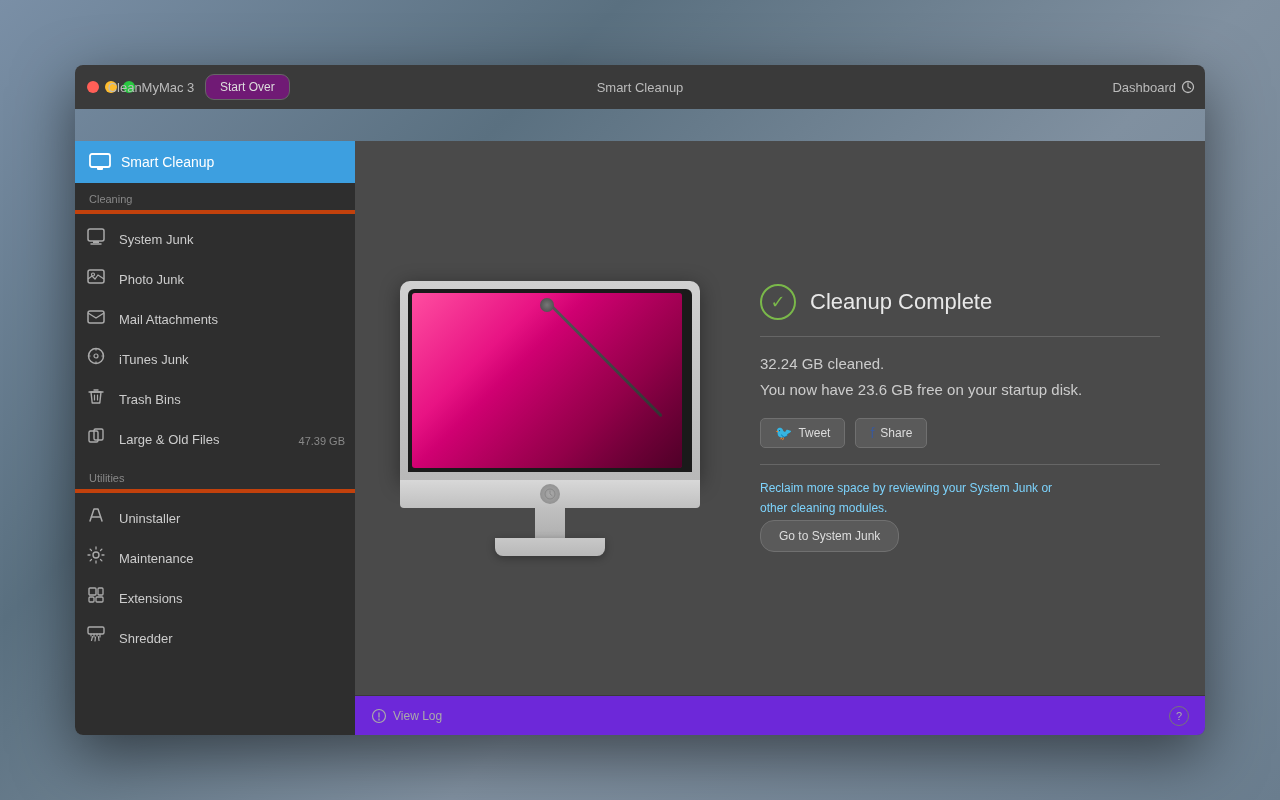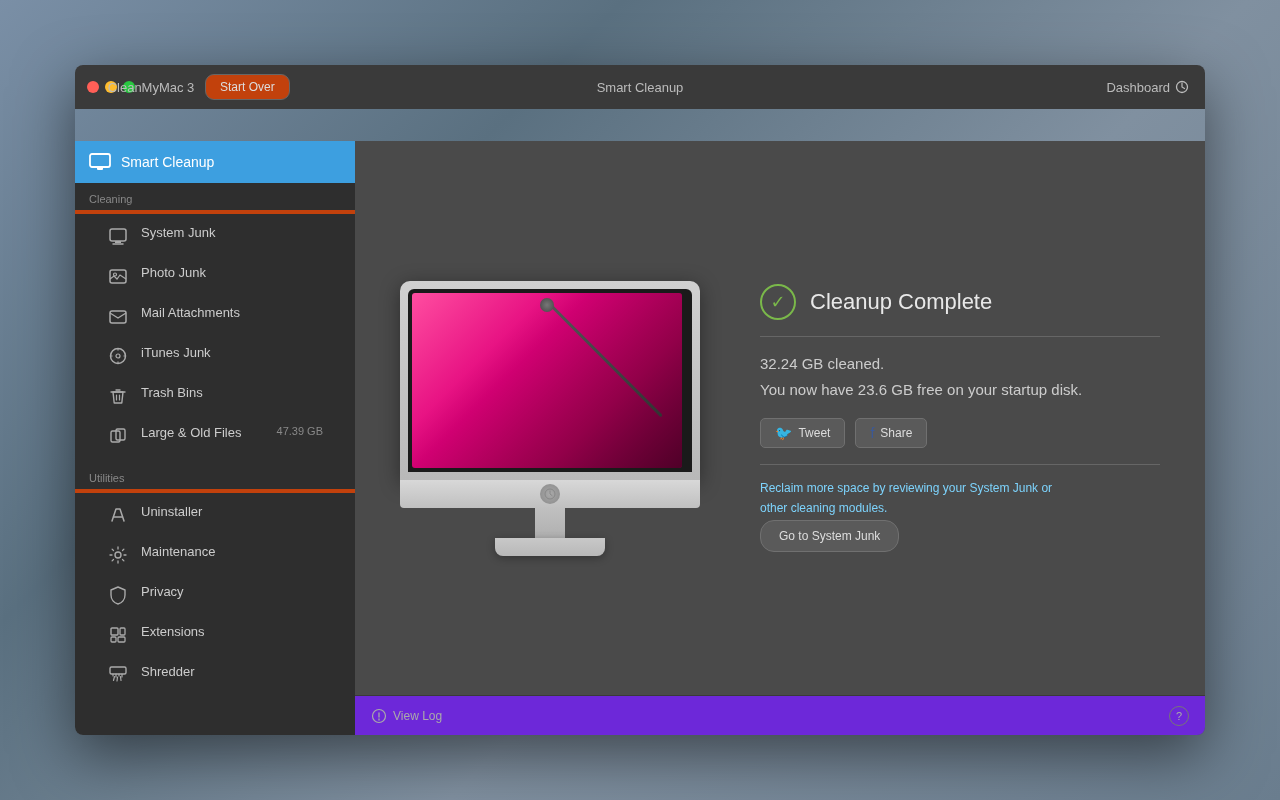--- a/index.html
+++ b/index.html
@@ -60,21 +60,21 @@
       font-size: 14px;
       font-weight: 500;
       
       position: static;
       margin-left: 20px;
       color: #bbb;
       font-size: 13px;
     }
 
     .start-over-btn {
-      background: #c2410c;
+      background: #701a75;
       border: 1px solid #666;
       color: #ddd;
       padding: 5px 14px;
       border-radius: 9px;
       font-size: 12px;
       cursor: pointer;
       position: absolute;
       left: 130px;
     }
 
@@ -87,21 +87,21 @@
     }
 
     .dashboard-btn {
       color: #bbb;
       font-size: 13px;
       cursor: pointer;
       display: flex;
       align-items: center;
       gap: 5px;
       position: absolute;
-      right: 16px;
+      right: 10px;
     }
 
     
     .main-content {
       display: flex;
       flex: 1;
       overflow: hidden;
     }
 
     
@@ -134,22 +134,22 @@
       font-size: 11px;
       padding: 10px 14px 5px 14px;
       text-transform: none;
       letter-spacing: 0;
       border-bottom: 4px solid #c2410c;
       margin-bottom: 2px;
     }
 
     .sidebar-item {
       display: flex;
-      align-items: flex-start;
-      padding: 9px 32px;
+      align-items: flex-end;
+      padding: 9px 10px;
       gap: 12px;
       cursor: pointer;
       color: #ccc;
       font-size: 13px;
     }
 
     .sidebar-item-badge {
       margin-left: auto;
       color: #888;
       font-size: 11px;
@@ -543,28 +543,20 @@
       <div class="sidebar-item">
         <div class="sidebar-icon">
           <svg width="20" height="20" viewBox="0 0 20 20" fill="none">
             <circle cx="10" cy="10" r="3" stroke="#aaa" stroke-width="1.4" fill="none"></circle>
             <path d="M10 2v2M10 16v2M2 10h2M16 10h2M4.1 4.1l1.4 1.4M14.5 14.5l1.4 1.4M4.1 15.9l1.4-1.4M14.5 5.5l1.4-1.4" stroke="#aaa" stroke-width="1.3" stroke-linecap="round"></path>
           </svg>
         </div>
         <span>Maintenance</span>
       </div>
 
-      <div class="sidebar-item">
-        <div class="sidebar-icon">
-          <svg width="20" height="20" viewBox="0 0 20 20" fill="none">
-            <path d="M10 2L3 5v5c0 4.5 3 8 7 9 4-1 7-4.5 7-9V5L10 2z" stroke="#aaa" stroke-width="1.4" fill="none" stroke-linejoin="round"></path>
-          </svg>
-        </div>
-        <span>Privacy</span>
-      </div>
 
       <div class="sidebar-item">
         <div class="sidebar-icon">
           <svg width="20" height="20" viewBox="0 0 20 20" fill="none">
             <rect x="3" y="3" width="7" height="7" rx="1" stroke="#aaa" stroke-width="1.4" fill="none"></rect>
             <rect x="3" y="12" width="5" height="5" rx="1" stroke="#aaa" stroke-width="1.3" fill="none"></rect>
             <rect x="10" y="12" width="7" height="5" rx="1" stroke="#aaa" stroke-width="1.3" fill="none"></rect>
             <rect x="12" y="3" width="5" height="7" rx="1" stroke="#aaa" stroke-width="1.3" fill="none"></rect>
           </svg>
         </div>

